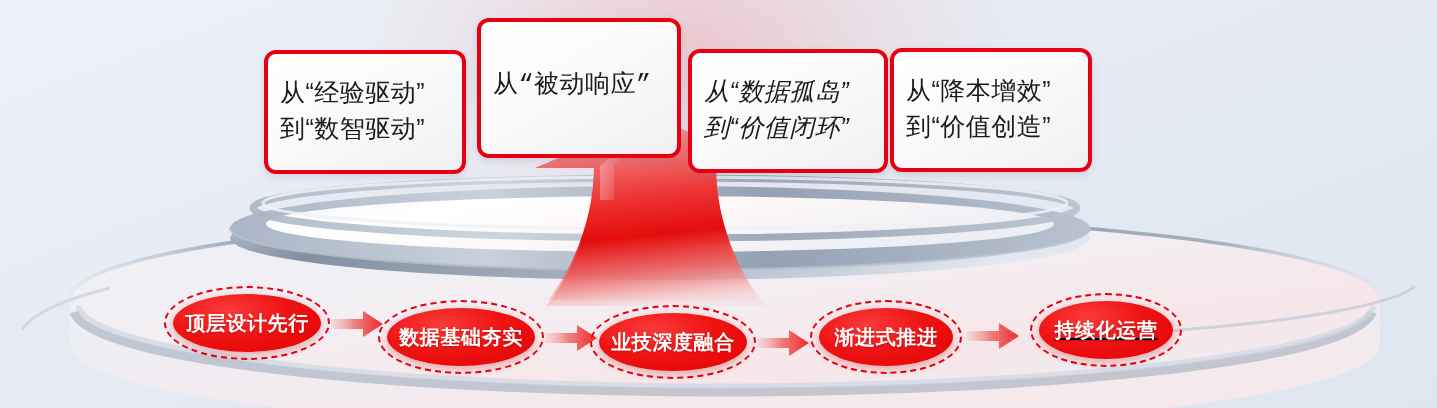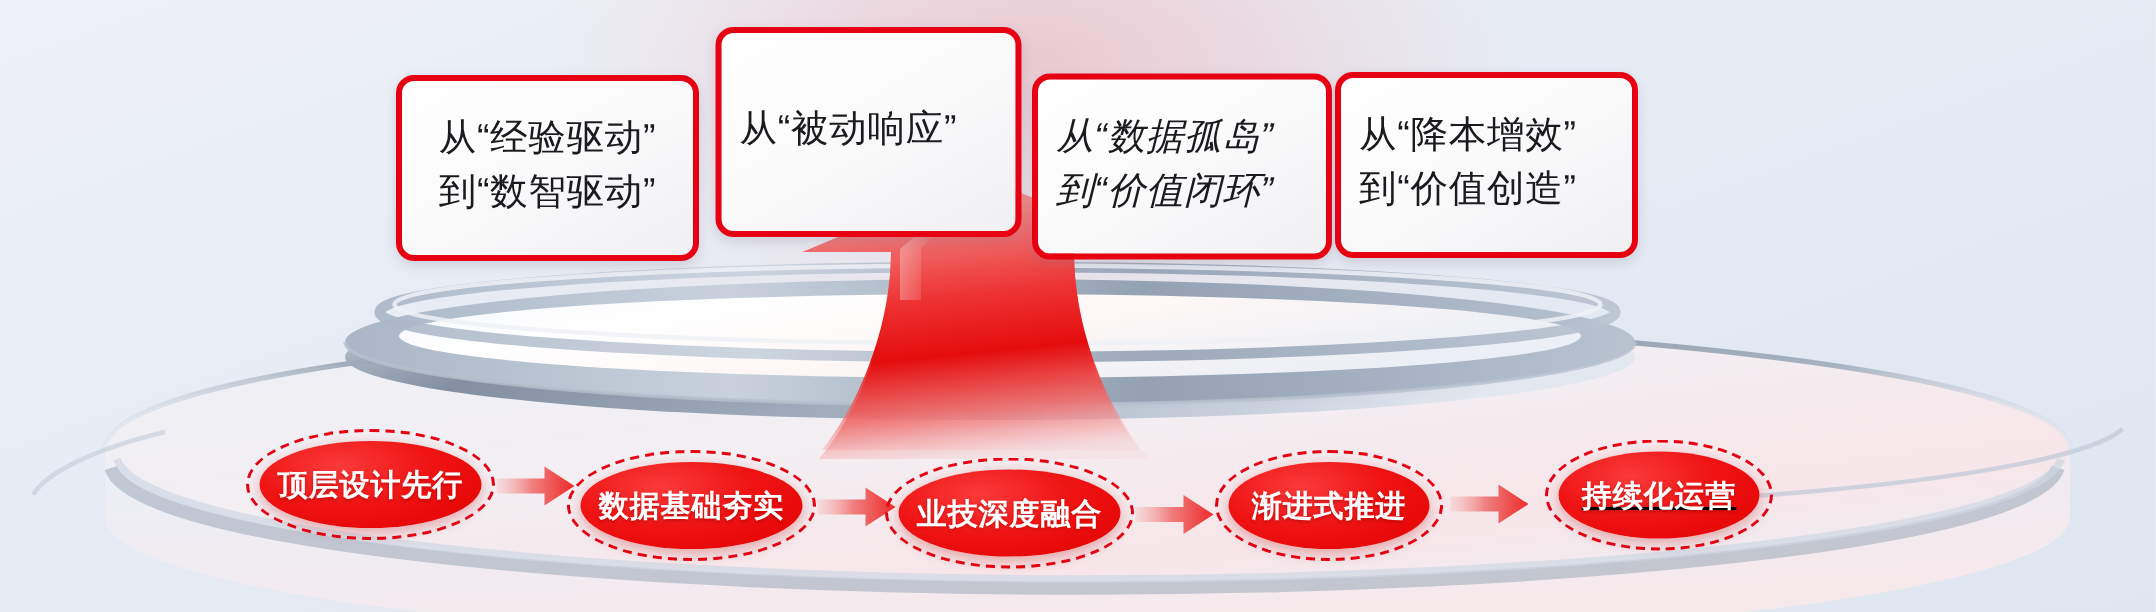--- a/index.html
+++ b/index.html
@@ -31,22 +31,22 @@
     padding:6px 12px 10px 12px;
   }
   .card .ln{
     color:#1b1b1f;
     font-size:25px;
     line-height:1.46;
     white-space:nowrap;
     letter-spacing:.5px;
     font-weight:400;
   }
-  #card-0{left:264px;top:50px;width:202px;height:124px;text-align:center;}
-  #card-1{left:477px;top:18px;width:204px;height:140px;}
+  #card-0{left:264px;top:50px;width:202px;height:124px;}
+  #card-1{left:477px;top:18px;width:204px;height:140px;font-family:Liberation Mono, monospace;}
   #card-2{left:688px;top:49px;width:200px;height:124px;font-style:italic;}
   #card-3{left:890px;top:48px;width:202px;height:124px;}
 
   
   .pill{
     position:absolute;
     display:flex;align-items:center;justify-content:center;
     border-radius:50%;
     background:radial-gradient(ellipse at 36% 28%,#fa3a3a 0%,#ef1414 45%,#e20000 100%);
     box-shadow:0 3px 9px rgba(190,20,20,.33);

